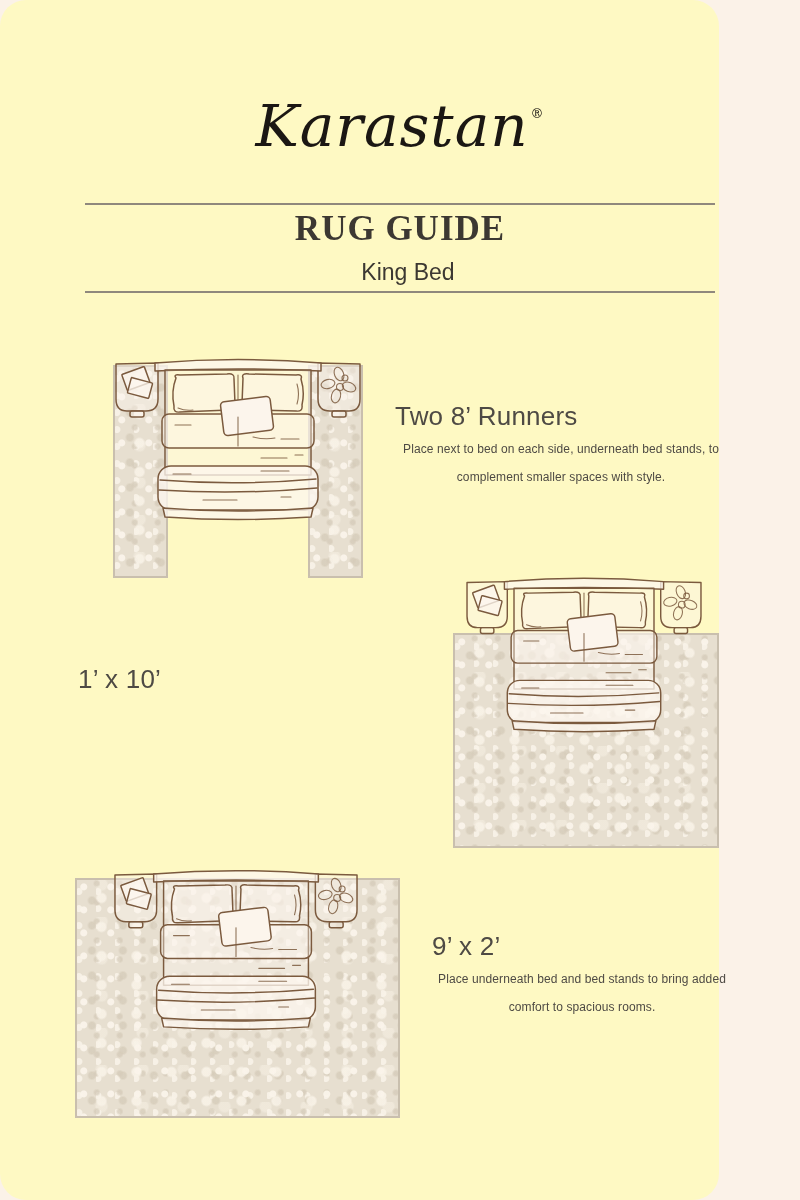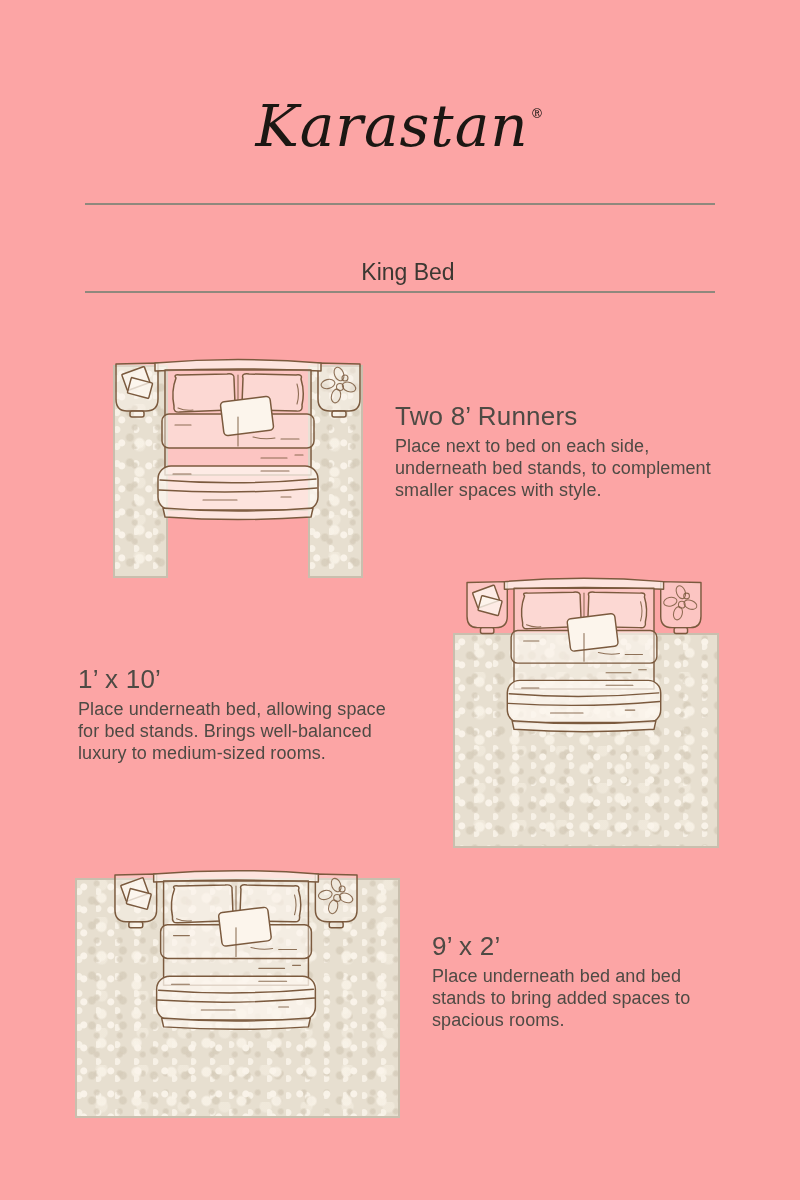--- a/index.html
+++ b/index.html
@@ -2,21 +2,21 @@
 <html><head>
 <meta charset="utf-8">
 <style>
   html,body{margin:0;padding:0;}
   body{
     width:800px;height:1200px;
     background:#fbf2e8;
     font-family:"Liberation Sans", sans-serif;
     overflow:hidden;
   }
-  .page{position:relative;width:800px;height:1200px;background:#fca5a5;}
+  .page{position:relative;width:719px;height:1200px;background:#fef9c3;border-radius:26px;}
 
   
   .logo{
     position:absolute;top:62px;left:0;width:800px;height:104px;
     text-align:center;line-height:104px;
     font-family:"DejaVu Serif", serif;
     font-style:italic;
     font-size:58px;
     color:#1b1713;
     letter-spacing:1px;
@@ -79,21 +79,21 @@
   
   .ln{stroke:#7b5a3e;stroke-width:1.5;fill:none;stroke-linecap:round;stroke-linejoin:round;}
   .f-clear{fill:rgba(253,246,238,0.40);}
   .f-soft{fill:rgba(253,246,238,0.78);}
   .f-solid{fill:#fcf5ec;}
   .thin{stroke-width:1.1;opacity:.85;}
 
   
   .txt{position:absolute;color:#4e4a44;}
   .txt .h{font-size:26px;line-height:29px;margin-bottom:4px;letter-spacing:.2px;}
-  .txt .b{font-size:18px;line-height:22px;letter-spacing:.1px;}
+  .txt .b{font-size:12px;line-height:28px;letter-spacing:.1px;text-align:center;}
   .txt1{left:395px;top:49px;width:332px;}
   .txt2{left:78px;top:95px;width:330px;}
   .txt3{left:432px;top:70px;width:300px;}
 
   .defs-holder{position:absolute;width:0;height:0;overflow:hidden;}
 </style>
 </head>
 <body>
 
 <svg class="defs-holder" aria-hidden="true">
@@ -167,20 +167,21 @@
       </g>
     </symbol>
   </defs>
 </svg>
 
 <div class="page">
 
   <div class="logo"><span>Karastan</span><sup>®</sup></div>
 
   <div class="divider divider-top"></div>
+  <h1 class="title">RUG GUIDE</h1>
   <h2 class="subtitle">King Bed</h2>
   <div class="divider divider-bottom"></div>
 
   <section class="sec1">
     <div class="rug runner-left"></div>
     <div class="rug runner-right"></div>
     <svg class="bed bed1" viewBox="0 0 250 170">
         <use href="#bed-symbol"></use>
       </svg>
     <div class="txt txt1">
@@ -189,28 +190,27 @@
     </div>
   </section>
 
   <section class="sec2">
     <div class="rug rug-8x10"></div>
     <svg class="bed bed2" viewBox="0 0 250 170">
         <use href="#bed-symbol"></use>
       </svg>
     <div class="txt txt2">
       <div class="h">1’ x 10’</div>
-      <div class="b">Place underneath bed, allowing space for bed stands. Brings well-balanced luxury to medium-sized rooms.</div>
     </div>
   </section>
 
   <section class="sec3">
     <div class="rug rug-9x12"></div>
     <svg class="bed bed3" viewBox="0 0 250 170">
         <use href="#bed-symbol"></use>
       </svg>
     <div class="txt txt3">
       <div class="h">9’ x 2’</div>
-      <div class="b">Place underneath bed and bed stands to bring added spaces to spacious rooms.</div>
+      <div class="b">Place underneath bed and bed stands to bring added comfort to spacious rooms.</div>
     </div>
   </section>
 
 </div>
 
 </body></html>

